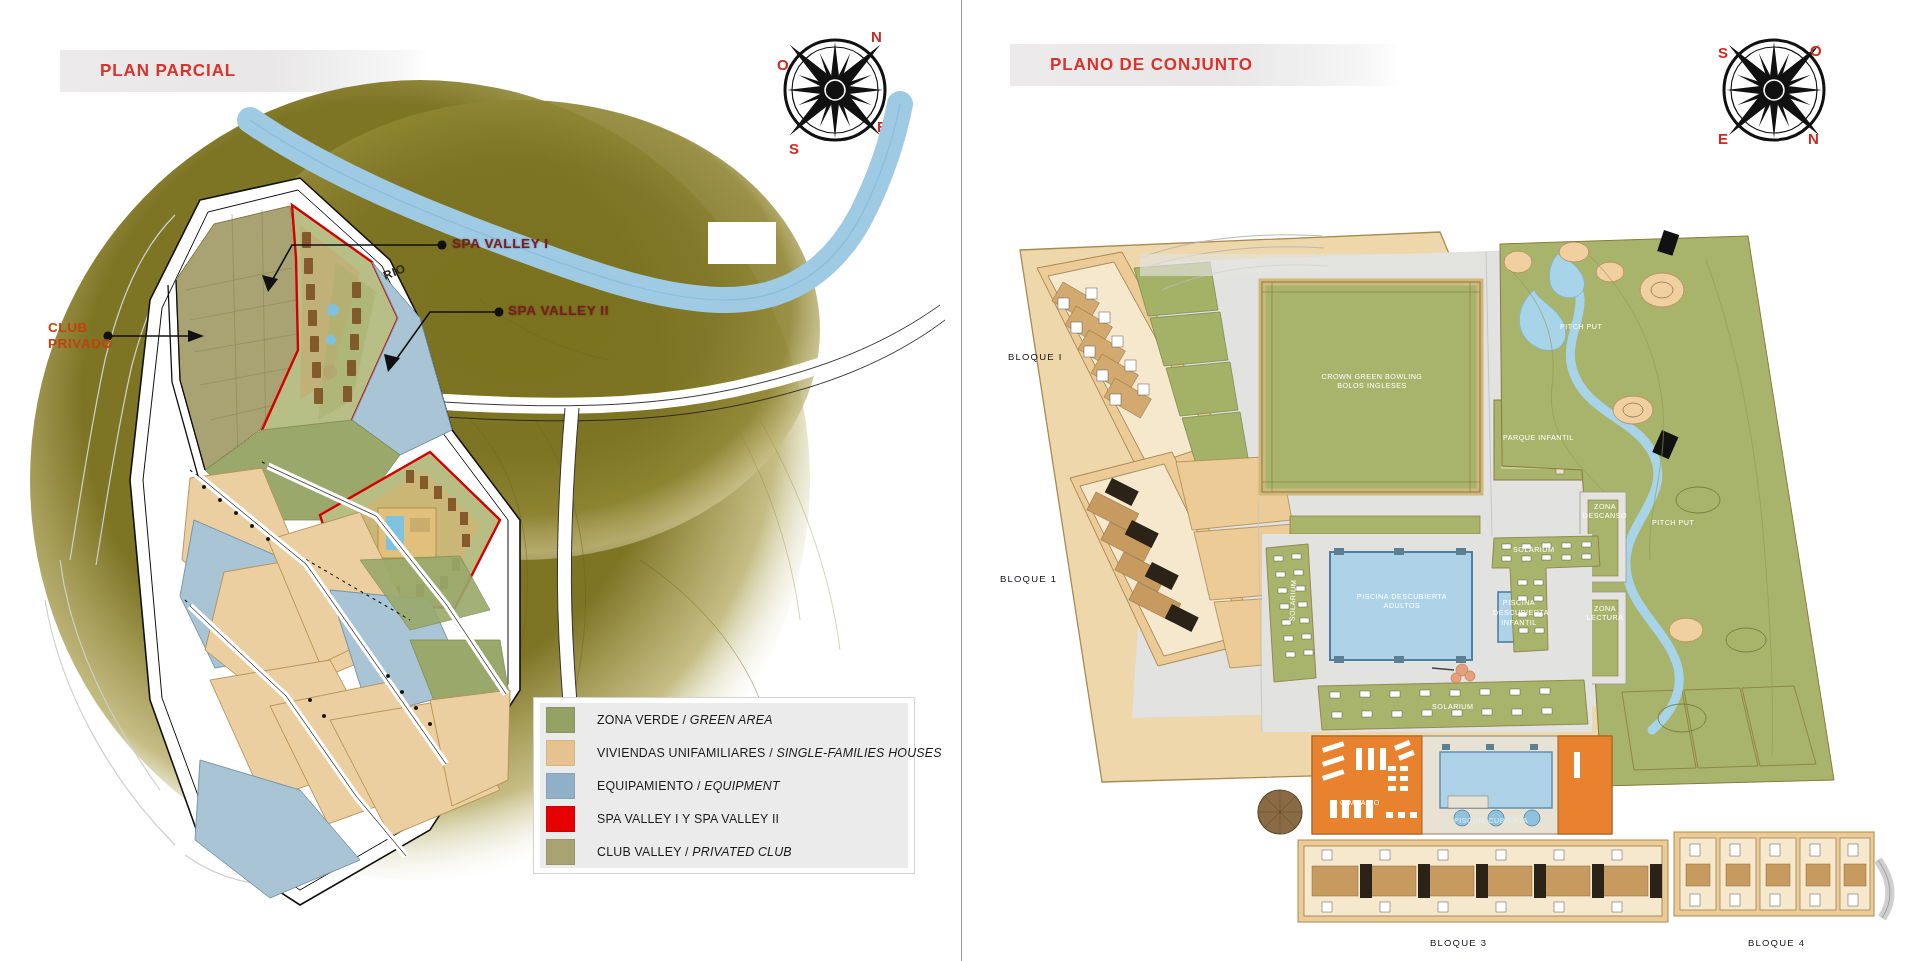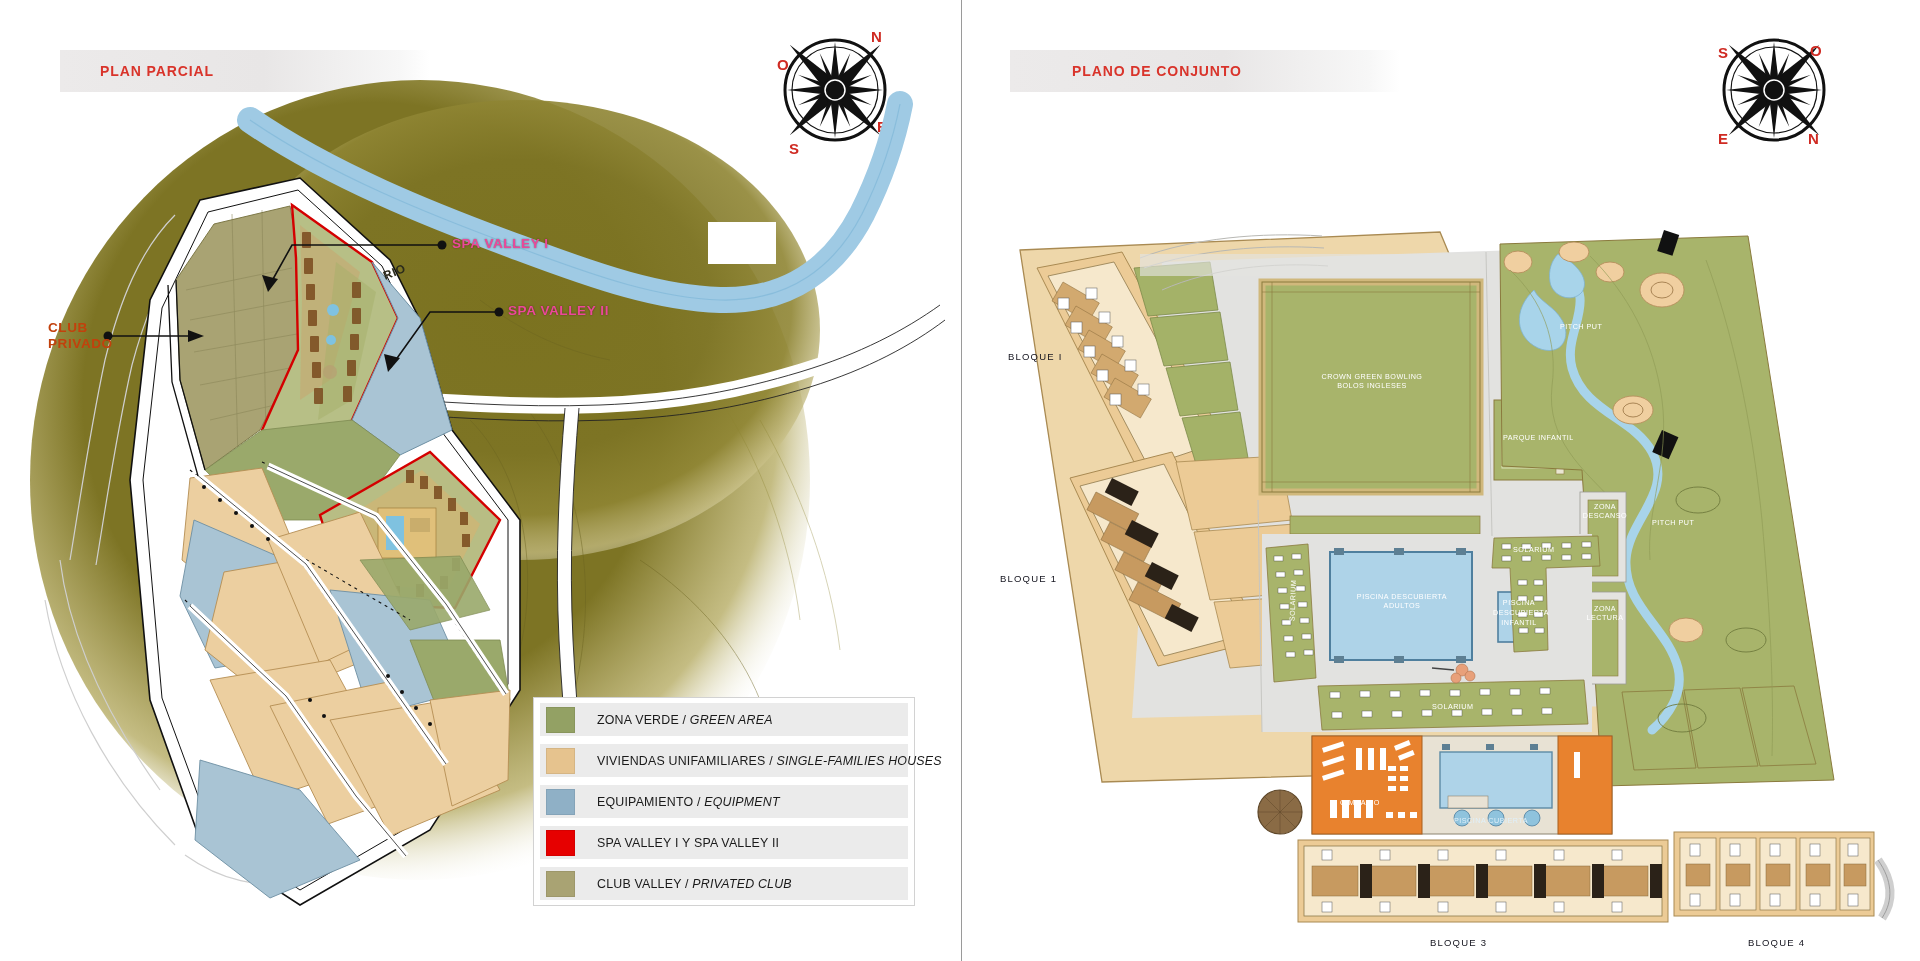--- a/index.html
+++ b/index.html
@@ -20,55 +20,55 @@
   .panel-left  { left: 0;    width: 961px; }
   .panel-right { left: 962px; width: 958px; }
 
   
   .hdr-strip {
     position: absolute; height: 42px;
     background: linear-gradient(to right, #eceaea 0%, #e8e6e6 55%, #f7f7f7 92%, #ffffff 100%);
     display: flex; align-items: center;
   }
   .hdr-title {
-    font-size: 14px; font-weight: bold; letter-spacing: 0.9px;
+    font-size: 17px; font-weight: bold; letter-spacing: 0.9px;
     color: #d9342b; padding-left: 40px; white-space: nowrap;
     font-family: "Liberation Sans", sans-serif;
   }
 
   
   .compass { position: absolute; width: 140px; height: 140px; }
   .compass svg { width: 140px; height: 140px; display:block; }
   .cmp-label {
     position: absolute; color: #cf2a22; font-weight: bold; font-size: 15px;
     font-family: "Liberation Sans", sans-serif;
   }
 
   
   .plan-left-wrap { position: absolute; left: 0; top: 0; width: 961px; height: 961px; }
   .plan-left-wrap svg { position:absolute; left:0; top:0; }
 
   .maplbl {
     position: absolute; font-weight: bold; font-size: 13.5px;
-    color: #ec4899; letter-spacing: .6px; white-space: nowrap;
+    color: #7f1d1d; letter-spacing: .6px; white-space: nowrap;
     text-shadow: 0 0 2px rgba(0,0,0,.45);
     font-family: "Liberation Sans", sans-serif;
   }
   .maplbl.dark { color: #c2410c; text-shadow: none; }
   .maplbl.rio { color:#2b2b1c; font-size:12px; transform: rotate(-22deg); text-shadow:none;}
 
   
   .legend {
     position: absolute; left: 533px; top: 697px; width: 382px;
     background: #ffffff; border: 1px solid #d2d2d2;
     padding: 5px 6px;
   }
   .legend-row {
     display: flex; align-items: center; height: 33px;
-    background: #ebebeb; margin-bottom: 8px; padding-left: 6px;
+    background: #ebebeb; padding-left: 6px;
   }
   .legend-row:last-child { margin-bottom: 0; }
   .legend-sw {
     width: 29px; height: 26px; flex: 0 0 29px; border: 1px solid rgba(0,0,0,.07);
   }
   .legend-txt {
     font-size: 12.4px; color: #1a1a1a; margin-left: 22px; white-space: nowrap;
     letter-spacing: .2px;
   }
   .legend-txt i { font-style: italic; }
@@ -363,21 +363,21 @@
         <span class="legend-sw" style="background:#a9a373"></span>
         <span class="legend-txt">
           <span>CLUB VALLEY</span><span> / </span><i>PRIVATED CLUB</i>
         </span>
       </div>
     </div>
   </div>
 
   <div class="panel panel-right">
 
-    <div class="hdr-strip" style="left:48px; top:50px; width:390px;padding-left:22px;">
+    <div class="hdr-strip" style="left:48px; top:44px; width:390px;">
       <span class="hdr-title">PLANO DE CONJUNTO</span>
     </div>
 
     <div class="compass" style="left:742px; top:20px;">
       <svg viewBox="0 0 140 140">
         <g transform="rotate(180 70 70)">
           <circle cx="70" cy="70" r="50" fill="none" stroke="#111" stroke-width="3"></circle>
           <circle cx="70" cy="70" r="43" fill="none" stroke="#111" stroke-width="1.2"></circle>
           <g transform="rotate(45 70 70)" fill="#111">
             <polygon points="70,6 77,63 70,70 63,63"></polygon>

